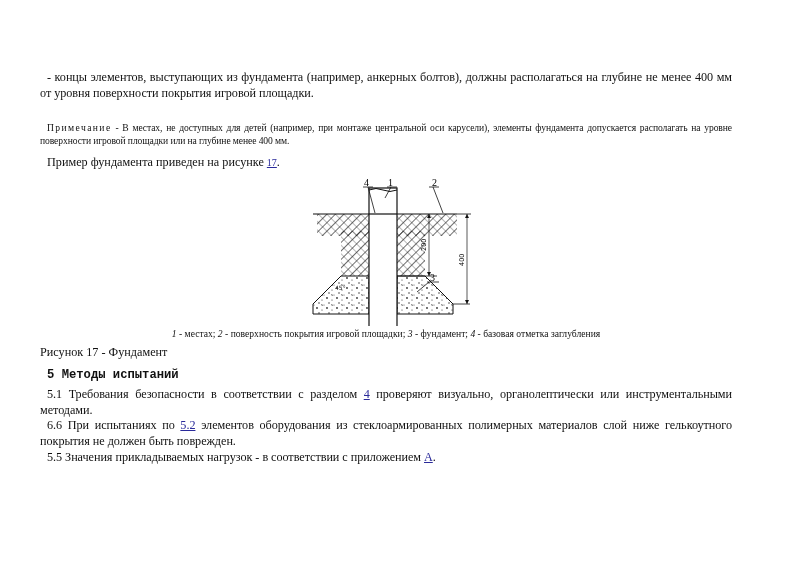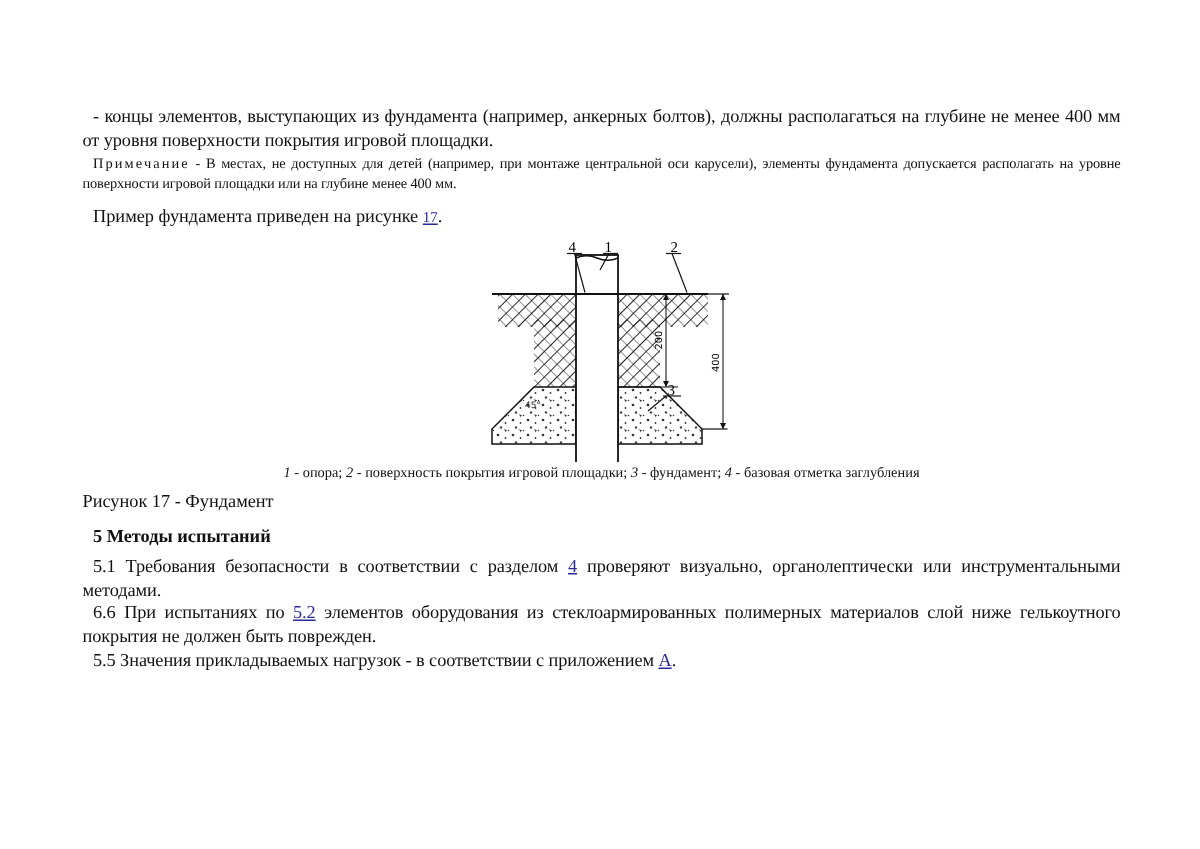--- a/index.html
+++ b/index.html
@@ -1,31 +1,31 @@
 <!DOCTYPE html>
 <html><head>
 <meta charset="utf-8">
 <style>
   html, body { margin: 0; padding: 0; background: #ffffff; }
   body { width: 800px; height: 566px; overflow: hidden; position: relative;
          font-family: "Liberation Serif", "DejaVu Serif", serif; color: #111; }
-  .page { position: absolute; left: 55px; top: 70px; width: 692px; }
+  .page { position: absolute; left: 40px; top: 70px; width: 692px; }
   p { margin: 0; text-align: justify; }
   .para { font-size: 12.2px; line-height: 15.6px; text-indent: 7px; letter-spacing: -0.05px; }
-  .note { font-size: 9.6px; line-height: 13px; text-indent: 7px; margin-top: 2px; letter-spacing: -0.1px; }
+  .note { font-size: 9.6px; line-height: 13px; text-indent: 7px; margin-top: 20px; letter-spacing: -0.1px; }
   .note-label { letter-spacing: 1.4px; }
   .example { font-size: 12.2px; text-indent: 7px; margin-top: 8px; }
   a.ref { color: #2a2a9a; }
   .ref-small { font-size: 10px; }
   .figure { position: relative; height: 150px; margin-top: 6px; }
   .figure svg { position: absolute; left: 265px; top: 0; }
   .legend { font-size: 9.6px; text-align: center; margin-top: 2px; }
   .legend i { font-style: italic; }
   .caption { font-size: 12.2px; text-align: left; margin-top: 6px; }
-  .section-title { font-weight: bold; font-size: 12.2px; text-indent: 7px; margin-top: 6px; margin-bottom: 5px; }
+  .section-title { font-weight: bold; font-size: 12.2px; text-indent: 7px; margin-top: 6px; margin-bottom: 5px; font-family: Liberation Mono, monospace; }
   .block { margin-top: 8px; }
 </style>
 </head>
 <body>
 
 <div class="page">
 
   <p class="para">- концы элементов, выступающих из фундамента (например, анкерных болтов), должны располагаться на глубине не менее 400 мм от уровня поверхности покрытия игровой площадки.</p>
 
   <p class="note"><span class="note-label">Примечание</span><span> - В местах, не доступных для детей (например, при монтаже центральной оси карусели), элементы фундамента допускается располагать на уровне поверхности игровой площадки или на глубине менее 400 мм.</span></p>
@@ -91,21 +91,21 @@
 
       <line x1="148" y1="128" x2="165" y2="128" stroke="#111" stroke-width="0.8"></line>
       <line x1="152" y1="38" x2="166" y2="38" stroke="#111" stroke-width="0.8"></line>
       <line x1="162" y1="38" x2="162" y2="128" stroke="#111" stroke-width="0.7"></line>
       <path d="M160 42 L162 38 L164 42 Z M160 124 L162 128 L164 124 Z" fill="#111"></path>
       <text x="0" y="0" font-size="6.5" font-family="DejaVu Sans, sans-serif" transform="translate(159 90) rotate(-90)">400</text>
     </svg>
   </div>
 
   <p class="legend">
-    <i>1</i><span> - опора; </span><i>2</i><span> - поверхность покрытия игровой площадки; </span><i>3</i><span> - фундамент; </span><i>4</i><span> - базовая отметка заглубления</span>
+    <i>1</i><span> - местах; </span><i>2</i><span> - поверхность покрытия игровой площадки; </span><i>3</i><span> - фундамент; </span><i>4</i><span> - базовая отметка заглубления</span>
   </p>
   <p class="caption">Рисунок 17 - Фундамент</p>
 
   <div class="block">
   </div>
 
   <p class="section-title">5 Методы испытаний</p>
 
   <div>
     <p class="para"><span>5.1 Требования безопасности в соответствии с разделом </span><a class="ref" href="#">4</a><span> проверяют визуально, органолептически или инструментальными методами.</span></p>

